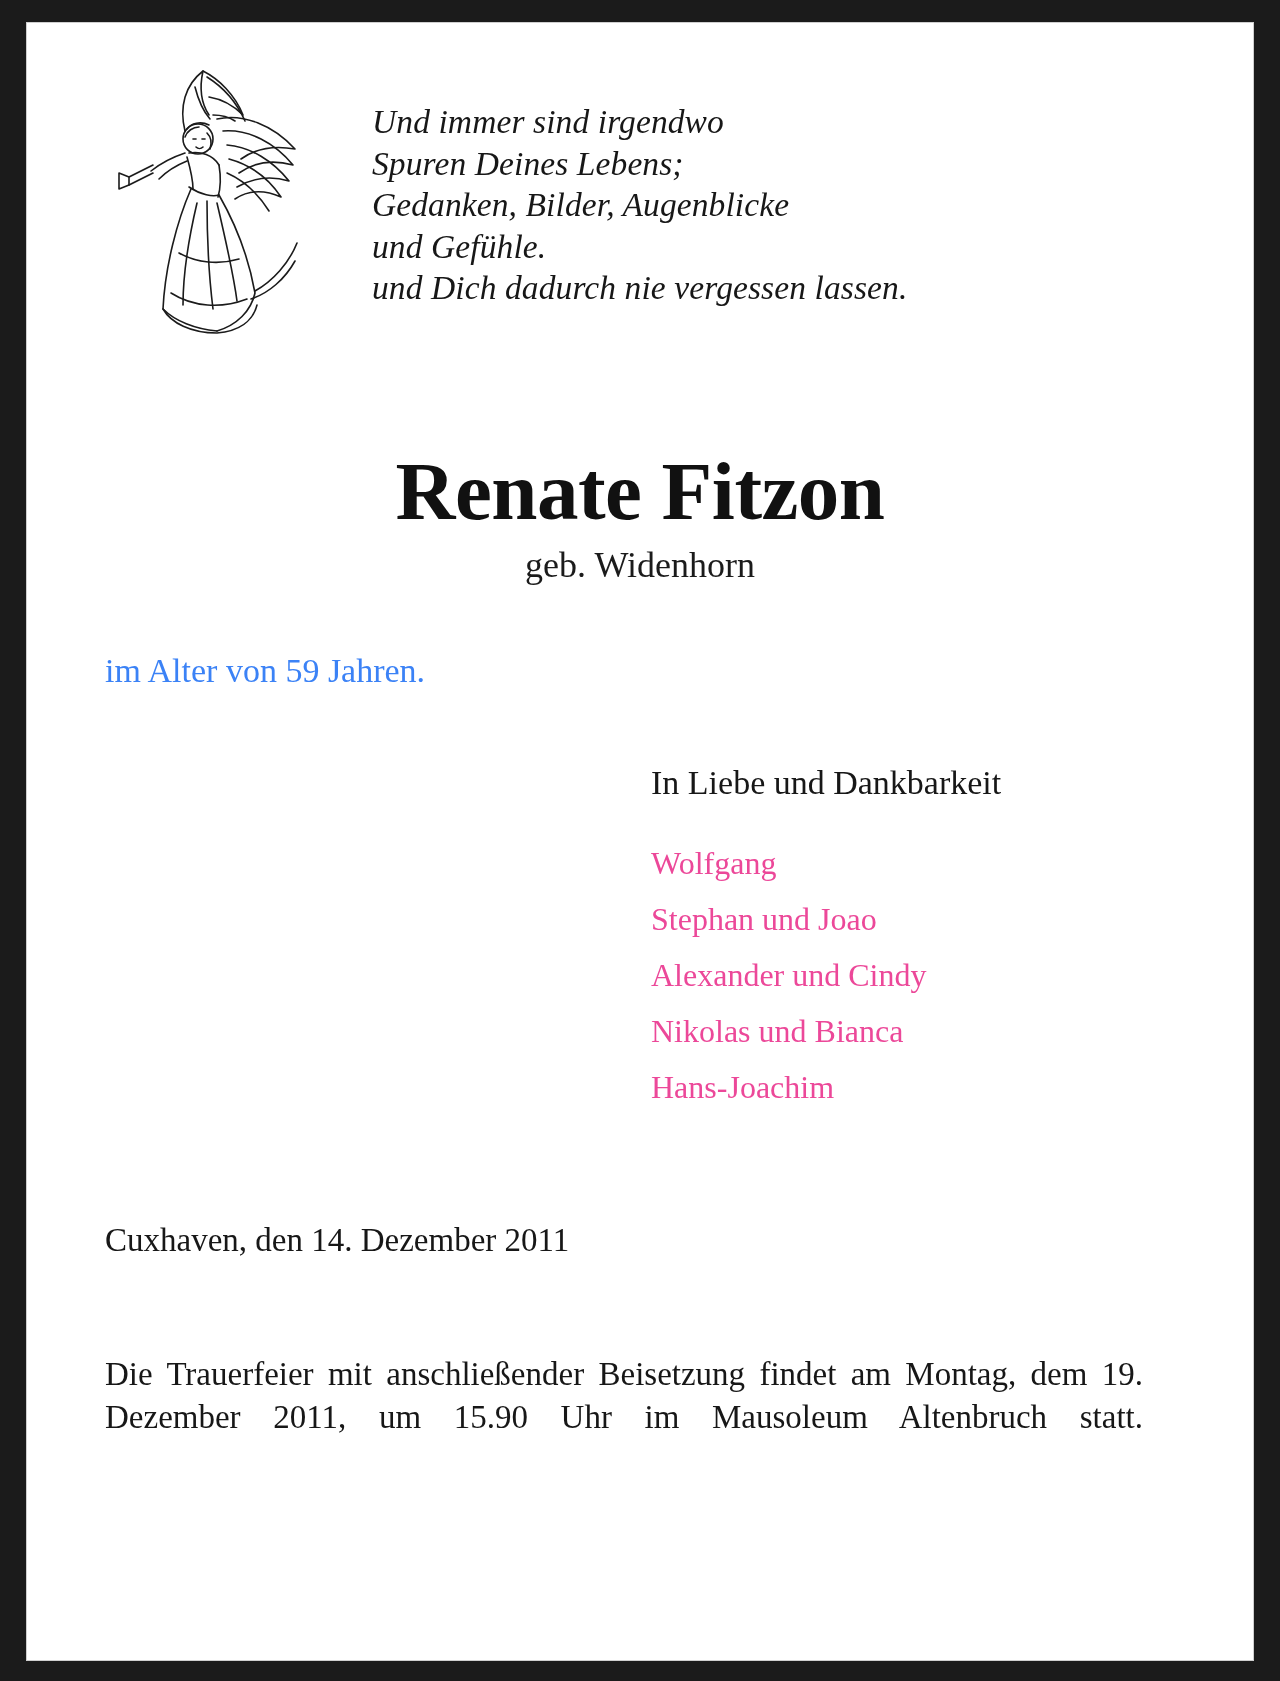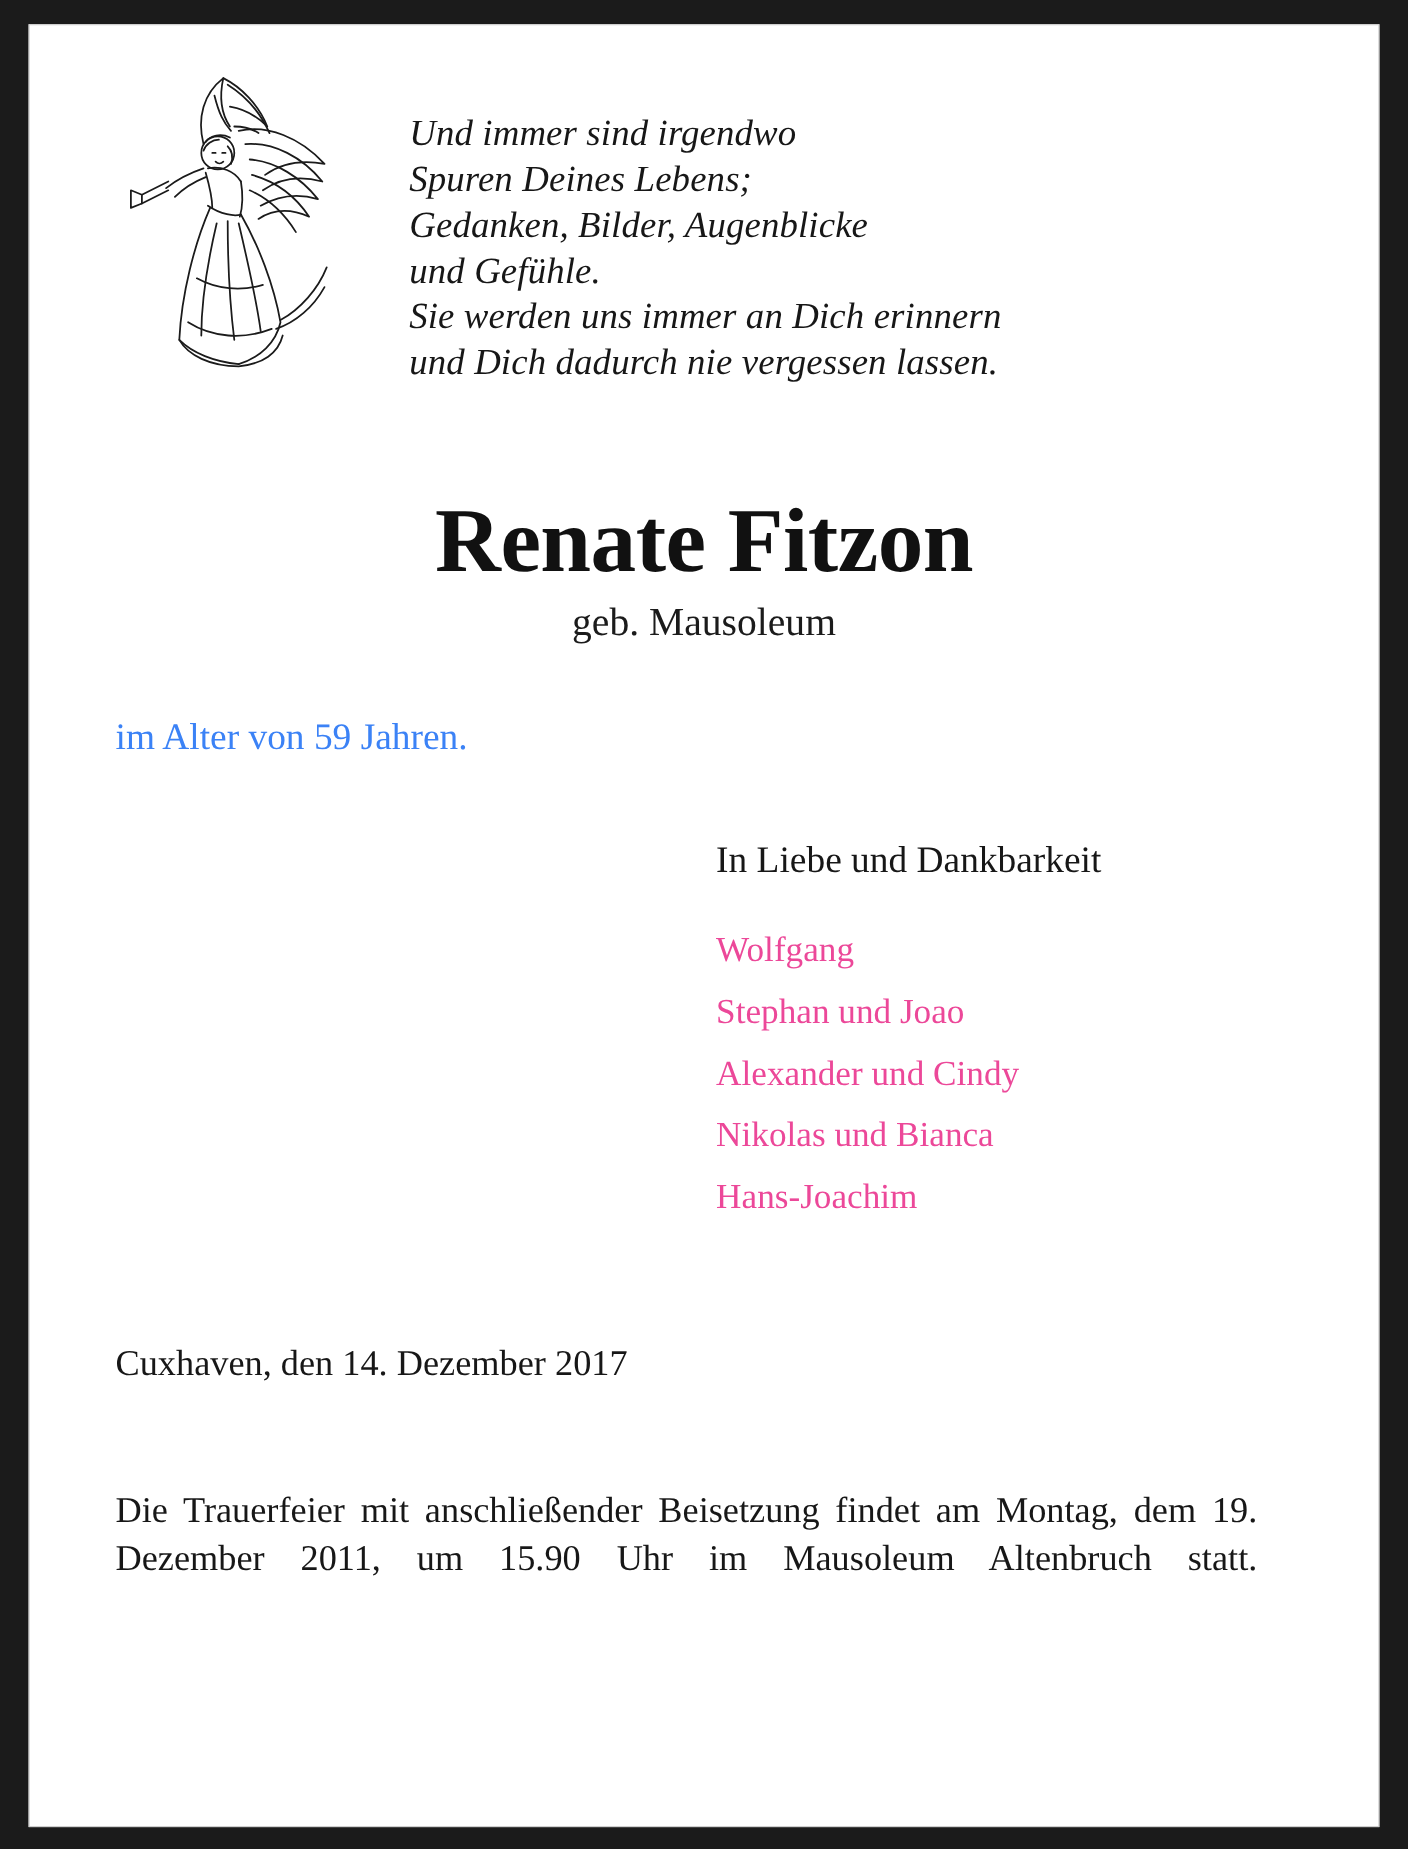--- a/index.html
+++ b/index.html
@@ -200,42 +200,41 @@
         <path d="M188 238 C206 228 222 210 230 190"></path>
         <path d="M184 246 C202 240 218 226 228 208"></path>
       </svg>
     </div>
 
     <div class="poem">
       <span class="poem-line">Und immer sind irgendwo</span>
       <span class="poem-line">Spuren Deines Lebens;</span>
       <span class="poem-line">Gedanken, Bilder, Augenblicke</span>
       <span class="poem-line">und Gefühle.</span>
-      <span class="poem-line">Sie werden uns immer an Dich erinnern</span>
       <span class="poem-line">und Dich dadurch nie vergessen lassen.</span>
     </div>
 
     <div class="name-block">
       <div class="deceased-name">Renate Fitzon</div>
-      <div class="maiden-name">geb. Mausoleum</div>
+      <div class="maiden-name">geb. Widenhorn</div>
     </div>
 
     <div class="age-line">im Alter von 59 Jahren.</div>
 
     <div class="condolence">
       <div class="condolence-heading">In Liebe und Dankbarkeit</div>
       <div class="survivor-name">Wolfgang</div>
       <div class="survivor-name">Stephan und Joao</div>
       <div class="survivor-name">Alexander und Cindy</div>
       <div class="survivor-name">Nikolas und Bianca</div>
       <div class="survivor-name">Hans-Joachim</div>
     </div>
 
     <div class="place-date">
-      <span class="detail-line">Cuxhaven, den 14. Dezember 2017</span>
+      <span class="detail-line">Cuxhaven, den 14. Dezember 2011</span>
     </div>
 
     <div class="ceremony">
       <p>Die Trauerfeier mit anschließender Beisetzung findet am Montag, dem 19. Dezember 2011, um 15.90 Uhr im Mausoleum Altenbruch statt.</p>
     </div>
 
   </div>
 </div>
 
 </body></html>

